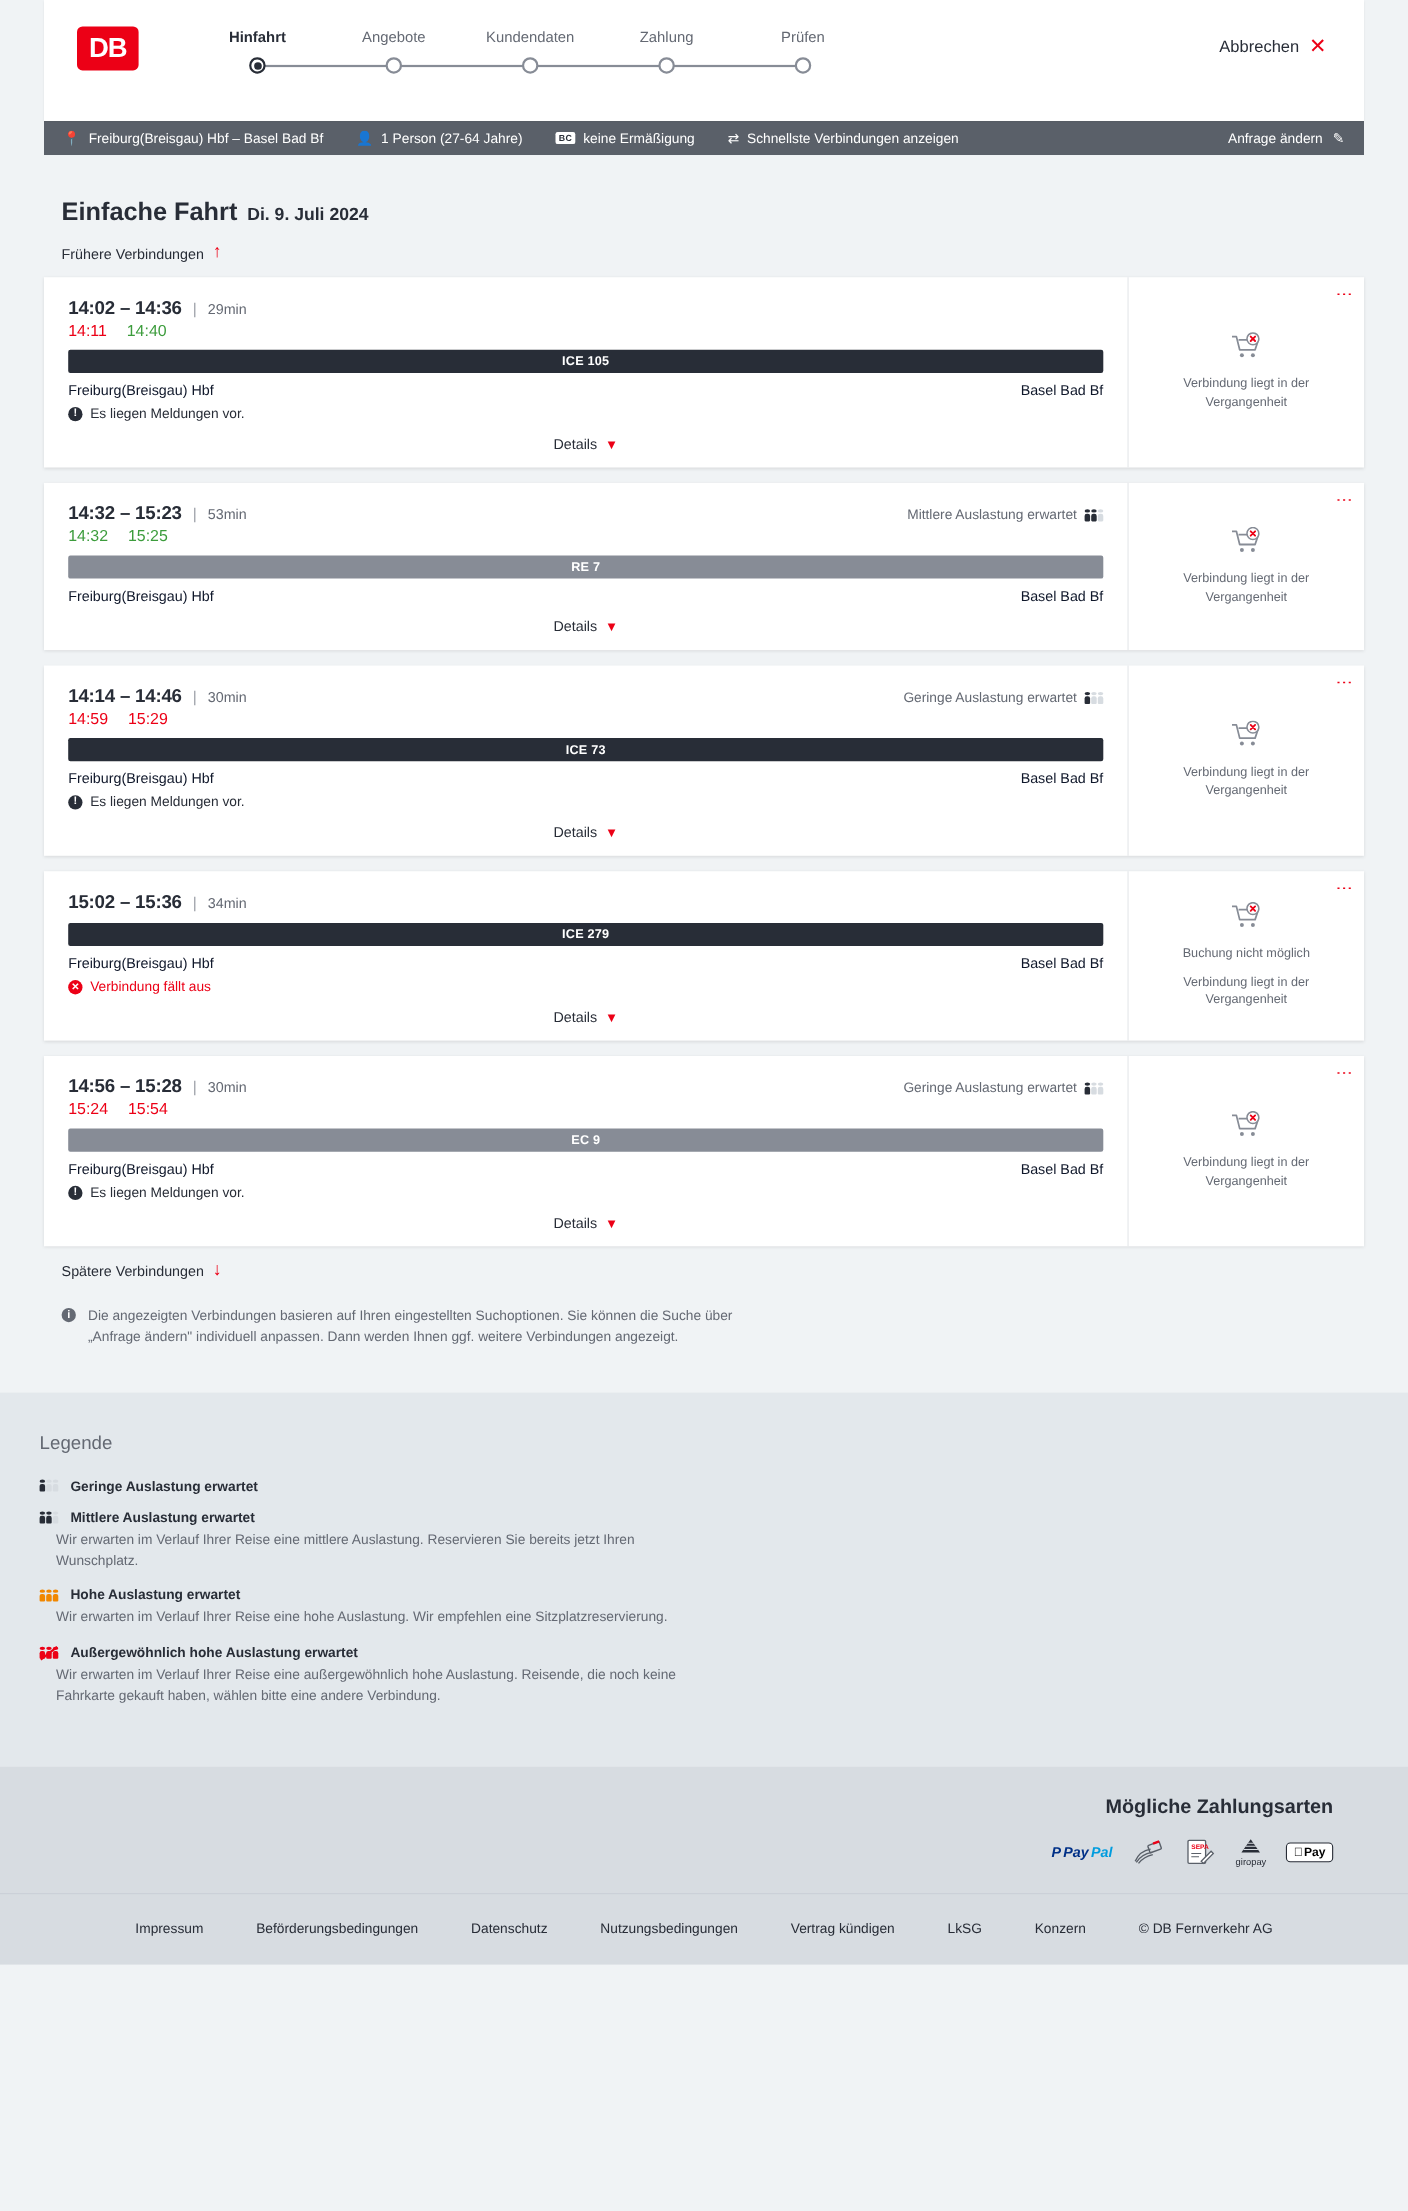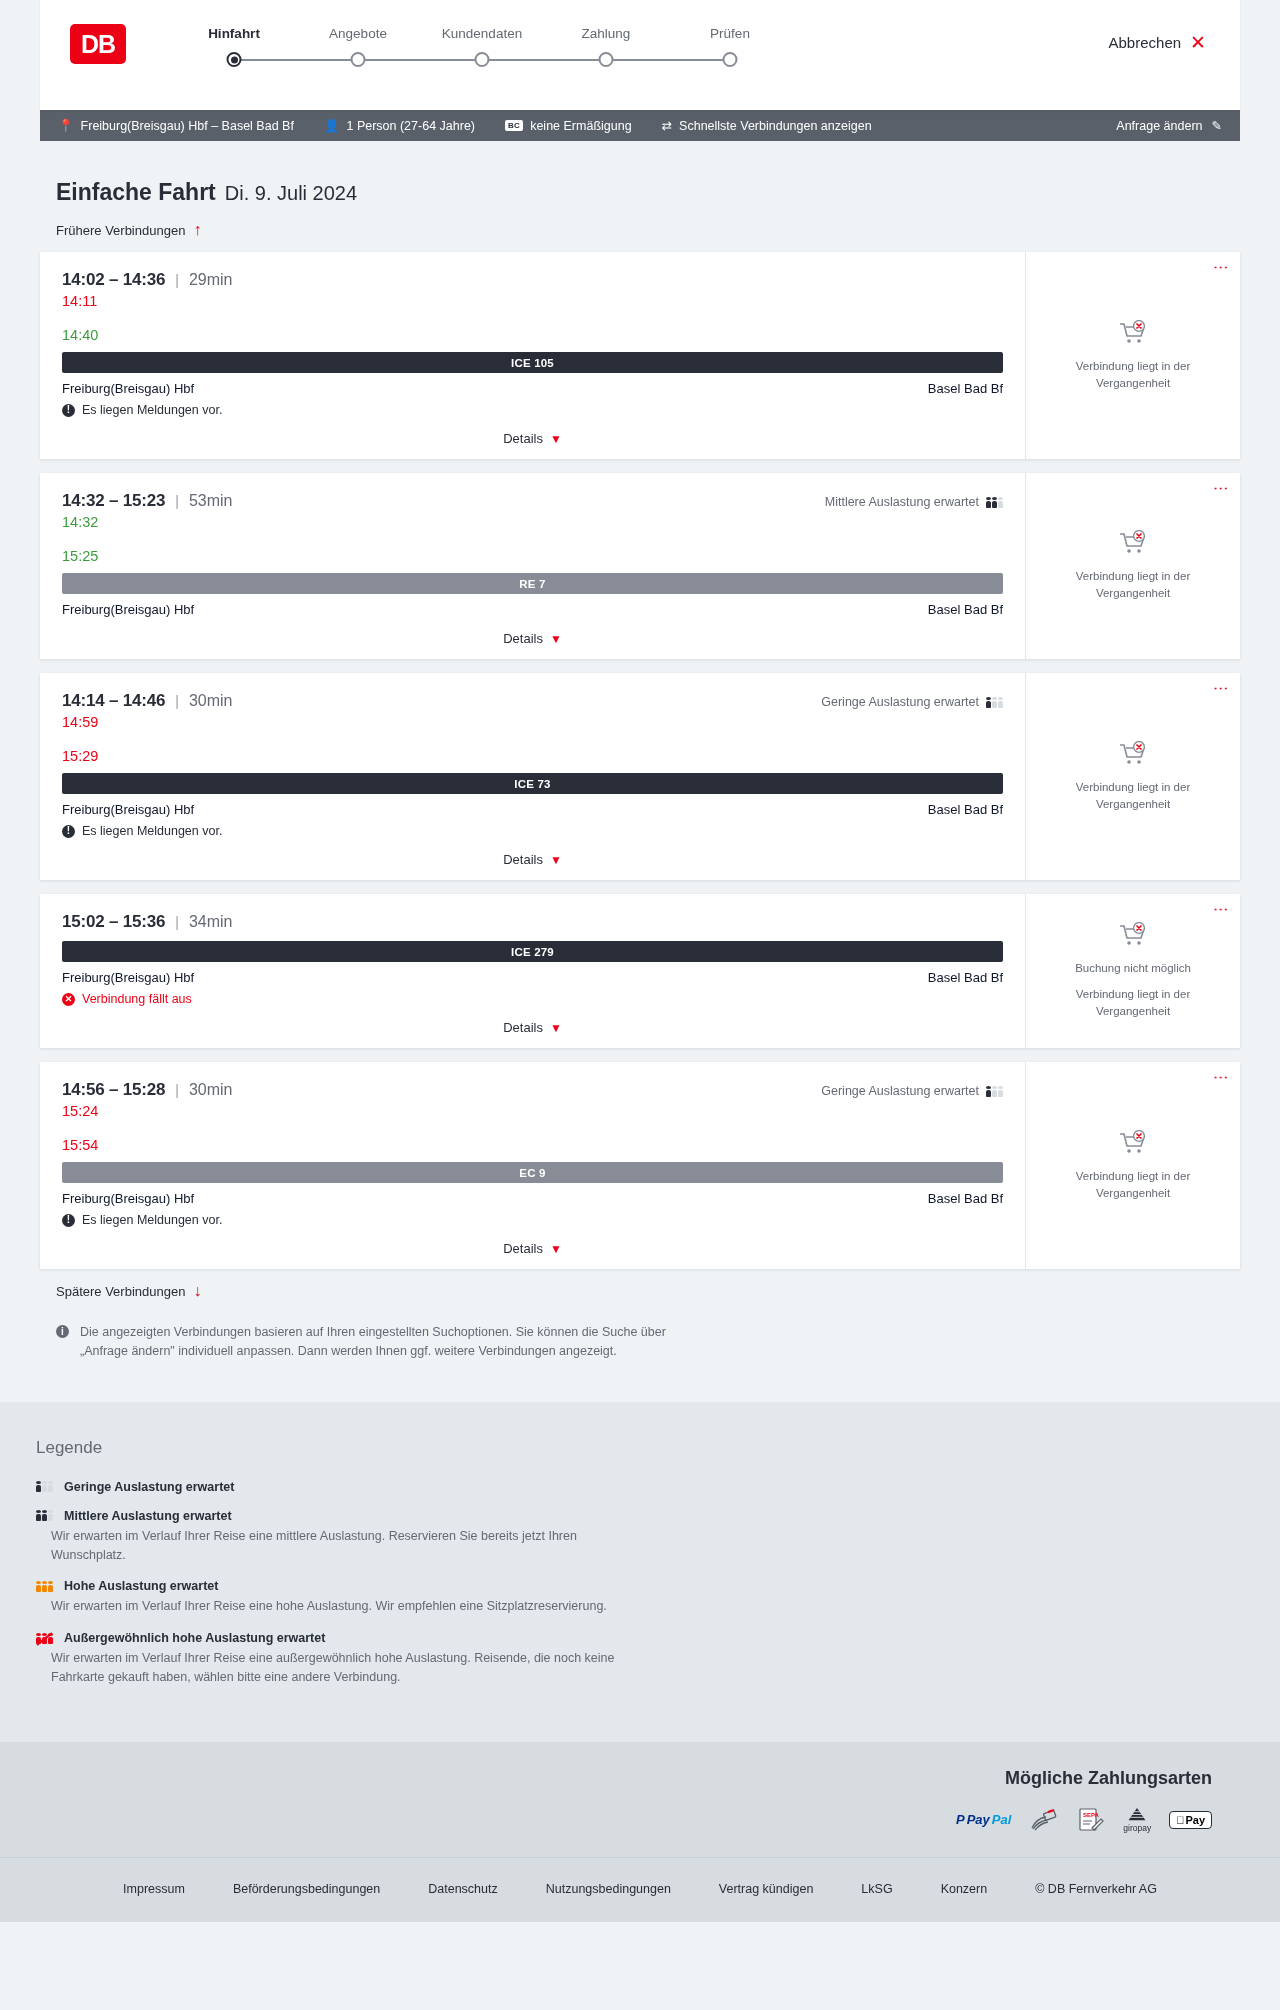--- a/index.html
+++ b/index.html
@@ -131,21 +131,21 @@
     background: #f0f3f5;
     padding: 38px 40px 0 40px;
   }
   .page-title {
     font-size: 23px;
     margin-bottom: 16px;
     display: flex; align-items: baseline; gap: 9px;
     padding-left: 16px;
   }
   .page-title .ptb { font-weight: bold; }
-  .page-title .ptd { font-weight: normal; font-size: 20px; }
+  .page-title .ptd { font-weight: bold; font-size: 16px; }
 
   .nav-link {
     display: flex; align-items: center; gap: 8px;
     font-size: 13px; color: #282d37;
     padding-left: 16px;
     margin-bottom: 14px;
     cursor: pointer;
   }
   .arrow { color: #ec0016; font-size: 16px; line-height: 1; }
   .nav-link-bottom { margin: 14px 0 18px 0; }
@@ -163,31 +163,31 @@
     padding: 18px 22px 12px 22px;
     position: relative;
   }
   .row-times {
     display: flex; align-items: baseline;
   }
   .time-main {
     font-size: 17px; font-weight: bold; letter-spacing: -.2px;
   }
   .time-sep { color: #9ca0a8; margin: 0 10px; font-size: 14px; }
-  .duration { font-size: 16px; color: #646973; }
+  .duration { font-size: 13px; color: #646973; }
   .load-info {
     margin-left: auto;
     font-size: 12.5px;
     color: #646973;
     display: flex; align-items: center; gap: 7px;
   }
   .row-realtime {
     margin-top: 3px;
     font-size: 14.5px;
-    display: flex; gap: 18px; flex-direction: column;
+    display: flex; gap: 18px;
   }
   .rt-late { color: #ec0016; }
   .rt-ok { color: #3c9c3c; }
   .train-bar {
     margin-top: 9px;
     height: 21px;
     border-radius: 2px;
     display: flex; align-items: center; justify-content: center;
     color: #fff;
     font-size: 11.5px;

